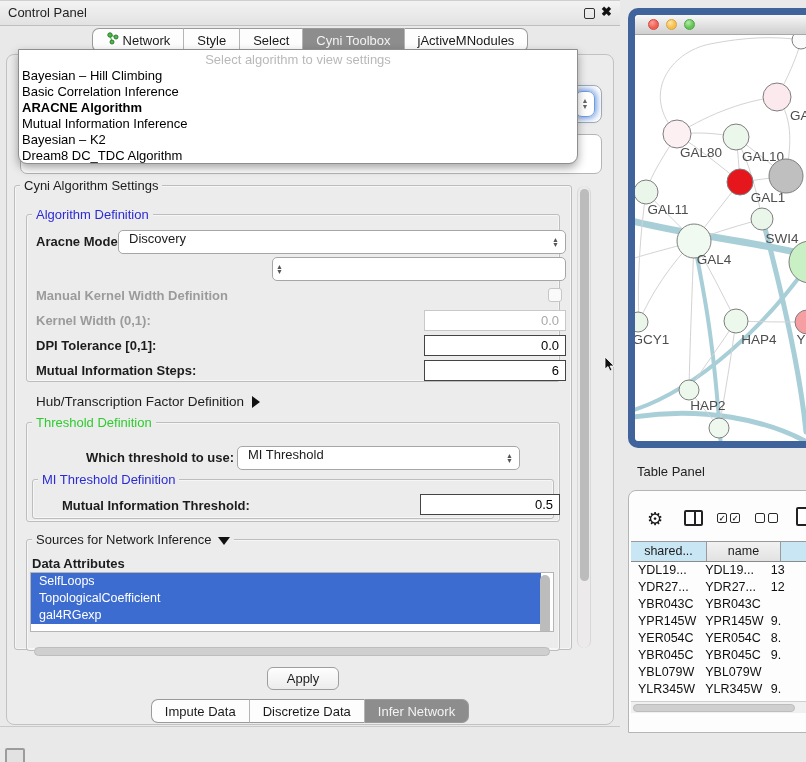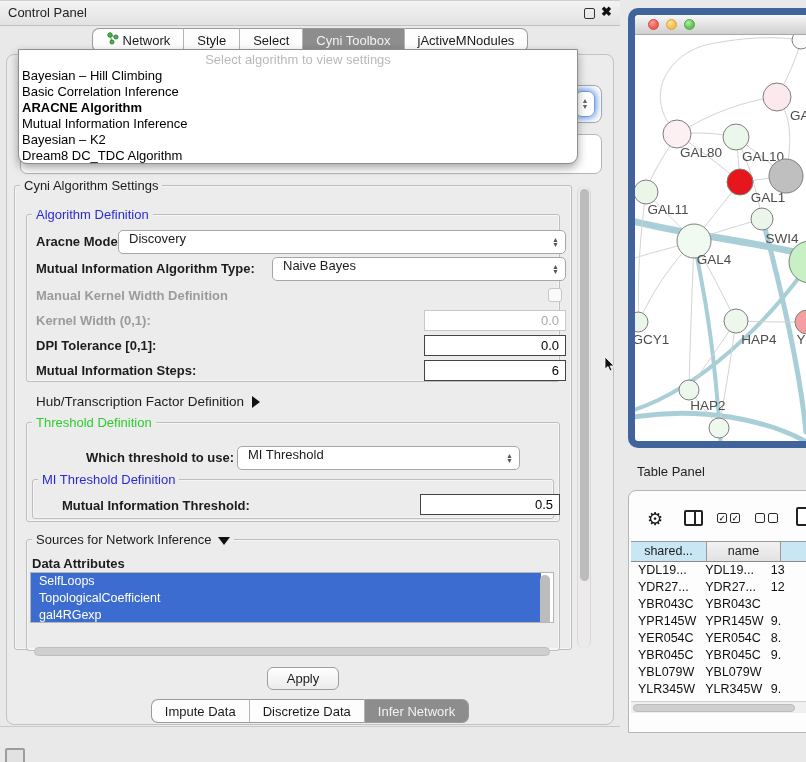--- a/index.html
+++ b/index.html
@@ -158,23 +158,21 @@
 
   <span class="abs flabel" style="left:36px; top:234px;">Aracne Mode:</span>
   <div class="abs combo" style="left:118px; top:230px; width:448px; height:24px;">
     <span class="val">Discovery</span>
     <span class="stepper">
         <span>▲</span>
         <span>▼</span>
       </span>
   </div>
 
-  <span class="abs flabel" style="left:36px; top:261px;">Mutual Information Algorithm Type:</span>
   <div class="abs combo" style="left:272px; top:257px; width:294px; height:24px;">
-    <span class="val">Naive Bayes</span>
     <span class="stepper">
         <span>▲</span>
         <span>▼</span>
       </span>
   </div>
 
   <span class="abs flabel disabled" style="left:36px; top:288px;">Manual Kernel Width Definition</span>
   <div class="abs checkbox" style="left:548px; top:288px;"></div>
 
   <span class="abs flabel disabled" style="left:36px; top:313px;">Kernel Width (0,1):</span>
@@ -203,21 +201,21 @@
   <div class="abs group" style="left:32px; top:479px; width:522px; height:40px;"></div>
   <span class="group-title blue-title" style="left:38px; top:472px;">MI Threshold Definition</span>
   <span class="abs flabel" style="left:42px; top:498px;padding-left:20px;">Mutual Information Threshold:</span>
   <div class="abs tfield strong" style="left:420px; top:494px; width:140px; height:21px;">0.5</div>
 
   <div class="abs group" style="left:26px; top:539px; width:534px; height:112px;"></div>
   <span class="group-title" style="left:32px; top:532px;"><span>Sources for Network Inference</span><span class="tri-down"></span></span>
 
   <span class="abs flabel" style="left:32px; top:556px;">Data Attributes</span>
 
-  <div class="abs attr-list" style="left:30px; top:572px; width:524px; height:51px;">
+  <div class="abs attr-list" style="left:30px; top:572px; width:524px; height:60px;">
     <div id="attr-items">
         <div class="attr-item">SelfLoops</div>
         <div class="attr-item">TopologicalCoefficient</div>
         <div class="attr-item">gal4RGexp</div>
       </div>
     <div class="vscroll-thumb" style="position:absolute; right:3px; top:2px; width:10px; height:66px;"></div>
   </div>
   <div class="abs hscroll-thumb" style="left:34px; top:647px; width:516px; height:9px;"></div>
 
   <div class="abs apply-btn" style="left:267px; top:667px; width:72px; height:23px;">Apply</div>

